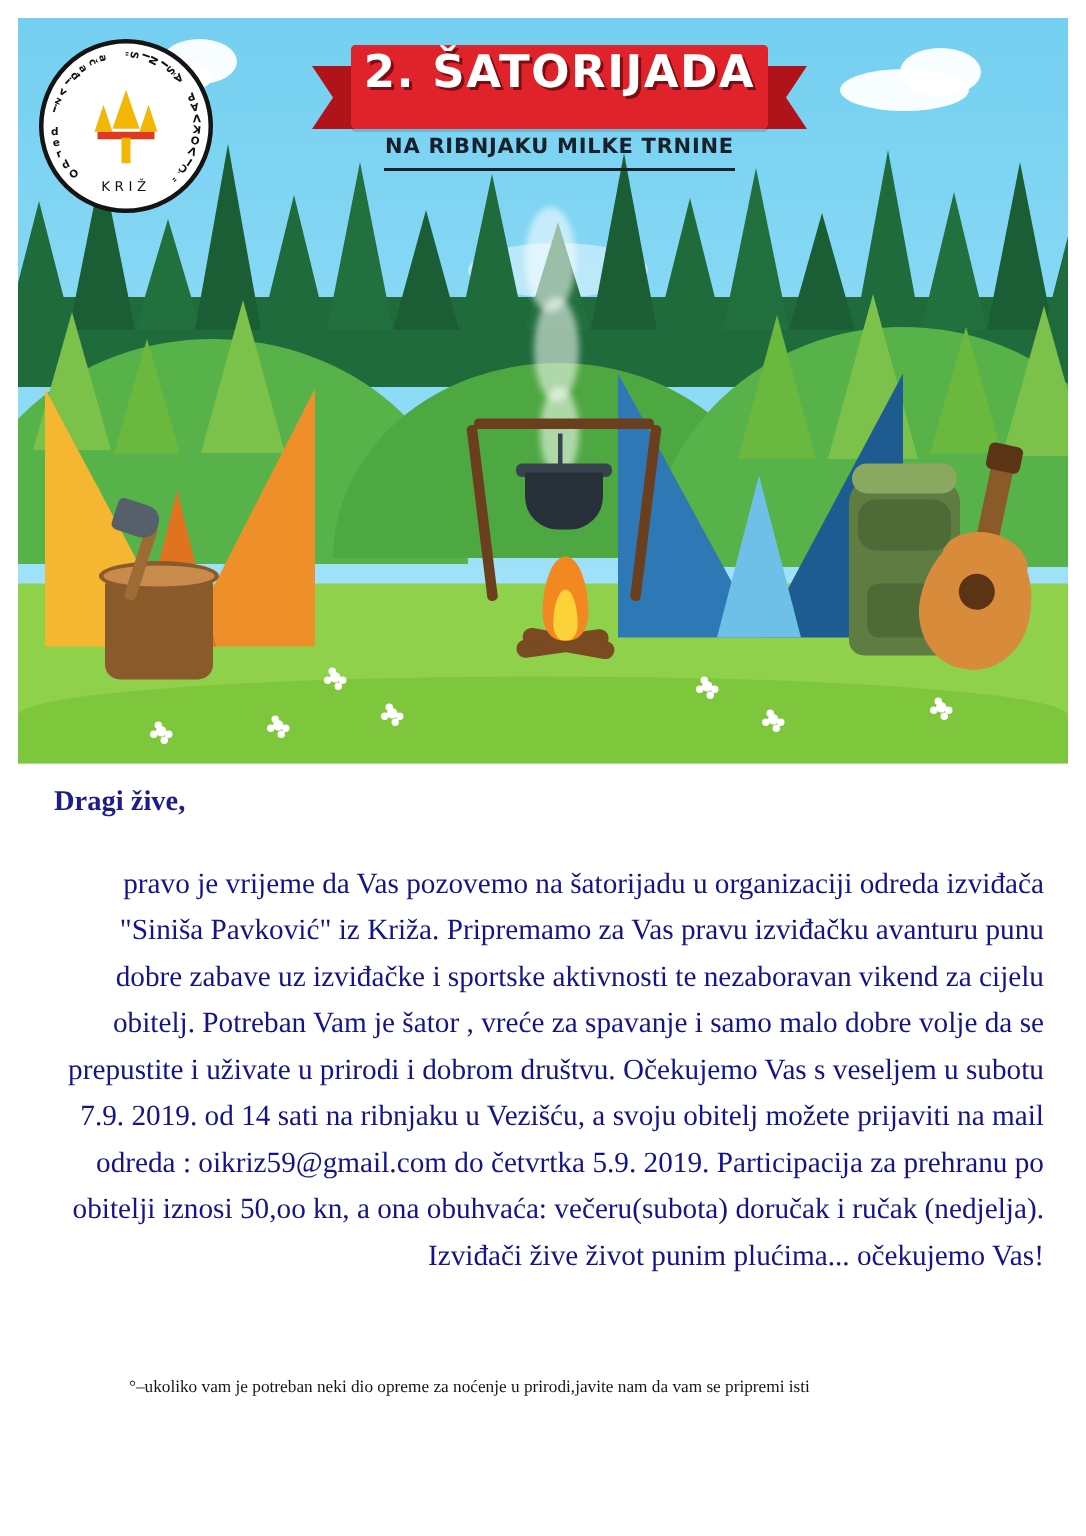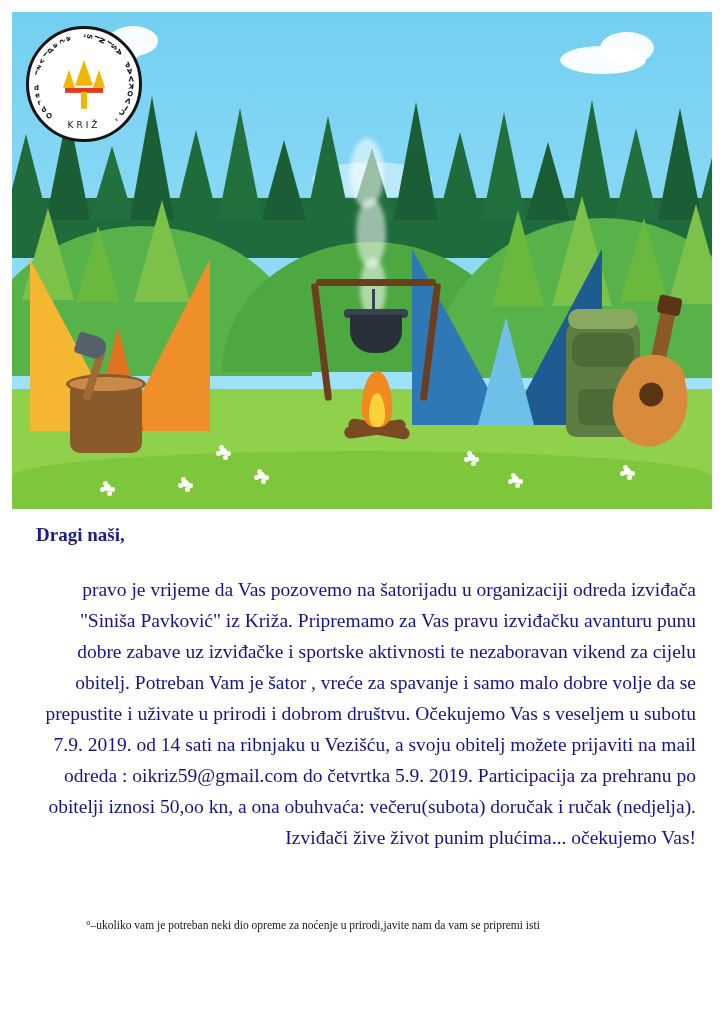--- a/index.html
+++ b/index.html
@@ -640,20 +640,28 @@
   </div>
 
   <div class="flower" style="left:208px; bottom:54px;"></div>
   <div class="flower" style="left:246px; bottom:30px;"></div>
   <div class="flower" style="left:170px; bottom:22px;"></div>
   <div class="flower" style="left:456px; bottom:48px;"></div>
   <div class="flower" style="left:500px; bottom:26px;"></div>
   <div class="flower" style="left:92px;  bottom:18px;"></div>
   <div class="flower" style="left:612px; bottom:34px;"></div>
 
+  <div class="banner-wrap">
+    <div class="ribbon-tail left"></div>
+    <div class="ribbon-tail right"></div>
+    <div class="ribbon-main"></div>
+    <div class="ribbon-title">2. ŠATORIJADA</div>
+    <div class="ribbon-sub">NA RIBNJAKU MILKE TRNINE</div>
+    <div class="ribbon-sub-line"></div>
+  </div>
 
   <div class="logo">
     <div class="logo-ring-text">
       <span style="transform:rotate(-128deg) translate(0,-50px) rotate(90deg);">O</span>
       <span style="transform:rotate(-118deg) translate(0,-50px) rotate(90deg);">d</span>
       <span style="transform:rotate(-108deg) translate(0,-50px) rotate(90deg);">r</span>
       <span style="transform:rotate(-99deg) translate(0,-50px) rotate(90deg);">e</span>
       <span style="transform:rotate(-90deg) translate(0,-50px) rotate(90deg);">d</span>
       <span style="transform:rotate(-80deg) translate(0,-50px) rotate(90deg);">&nbsp;</span>
       <span style="transform:rotate(-72deg) translate(0,-50px) rotate(90deg);">i</span>
@@ -688,19 +696,19 @@
       <div class="fdl-l"></div>
       <div class="fdl-r"></div>
       <div class="fdl-band"></div>
       <div class="fdl-stem"></div>
     </div>
     <div class="logo-kriz">KRIŽ</div>
   </div>
 </div>
 
 <div class="letter">
-  <p class="greeting">Dragi naši,</p>
+  <p class="greeting">Dragi žive,</p>
   <p class="body-text"> pravo je vrijeme da Vas pozovemo na šatorijadu u organizaciji odreda izviđača "Siniša Pavković" iz Križa.  Pripremamo za Vas pravu izviđačku avanturu punu dobre zabave uz izviđačke i sportske aktivnosti  te nezaboravan vikend za cijelu obitelj. Potreban Vam je šator , vreće za spavanje i samo malo dobre volje da se prepustite i uživate u prirodi i dobrom društvu. Očekujemo Vas s veseljem u subotu 7.9. 2019. od 14 sati na ribnjaku u Vezišću, a svoju obitelj možete prijaviti na mail odreda : oikriz59@gmail.com  do četvrtka 5.9. 2019.  Participacija za prehranu po obitelji iznosi 50,oo kn, a ona obuhvaća: večeru(subota) doručak i ručak (nedjelja). Izviđači žive život punim plućima... očekujemo Vas!</p>
 </div>
 
 <div class="notes">
   <p class="note-line">°–ukoliko vam je potreban neki dio opreme za noćenje u prirodi,javite nam da vam se pripremi isti</p>
 </div>
 
 </body></html>

